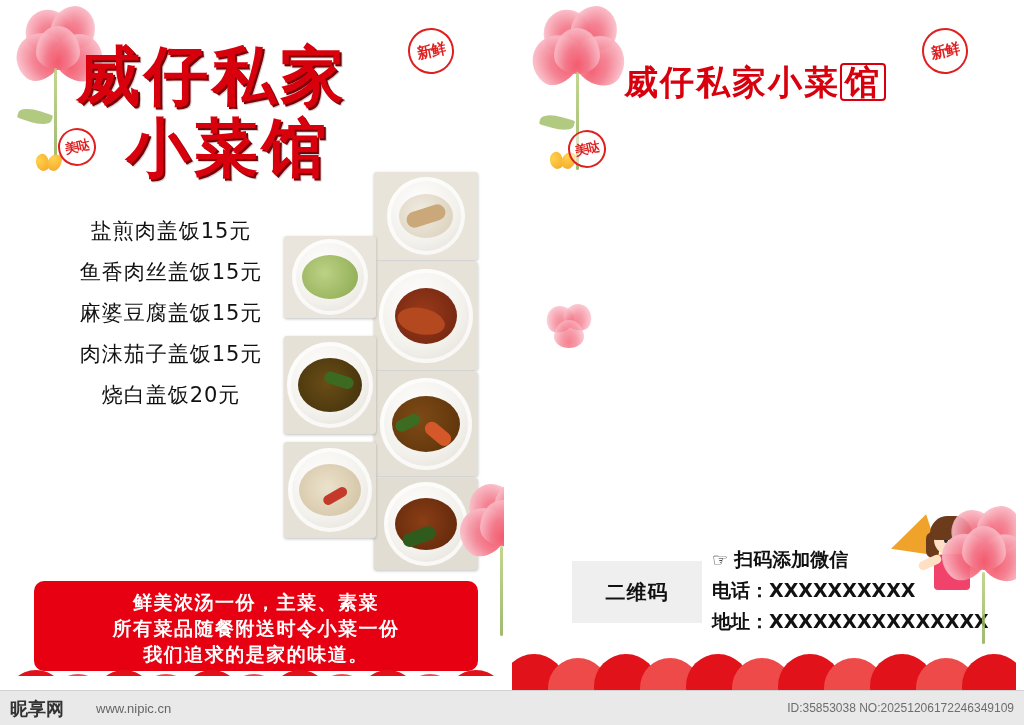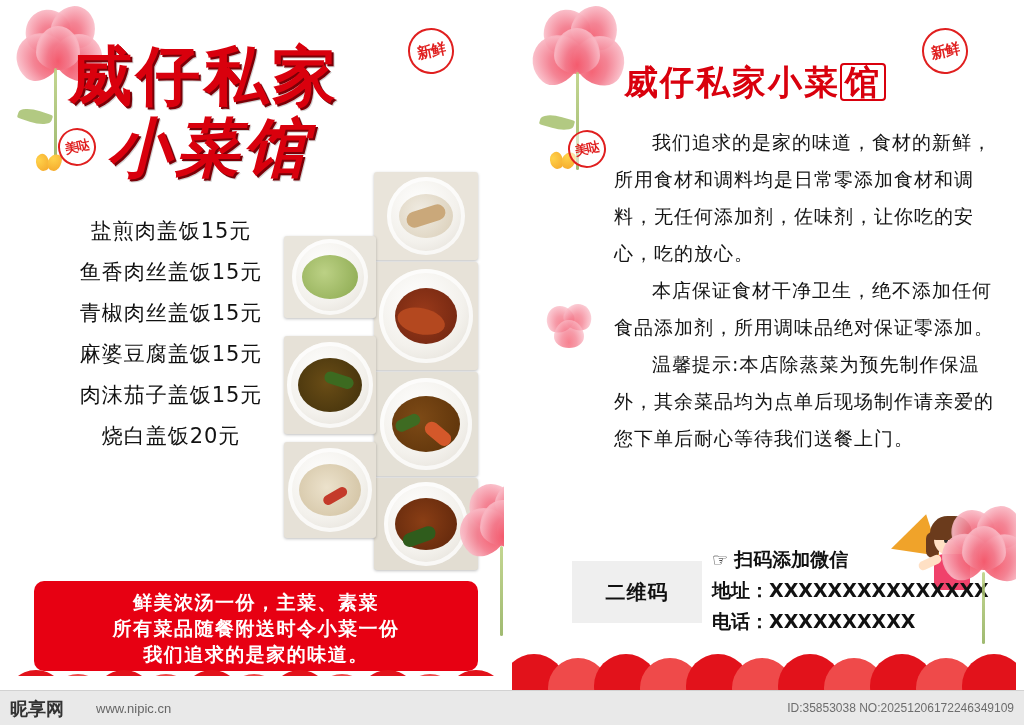--- a/index.html
+++ b/index.html
@@ -78,34 +78,34 @@
     font-family: "DejaVu Sans", sans-serif;
     transform: rotate(-12deg);
     background: rgba(255,255,255,0.55);
   }
   .seal-fresh { width: 46px; height: 46px; font-size: 15px; letter-spacing:-1px;}
   .seal-yum   { width: 38px; height: 38px; font-size: 13px; letter-spacing:-1px;}
 
   
   #left-title {
     position: absolute;
-    left: 60px; top: 34px;
+    left: 68px; top: 34px;
     width: 400px;
   }
   .title-line {
     color: #d9000d;
     font-family: "DejaVu Sans", sans-serif;
     font-weight: bold;
     font-size: 64px;
     line-height: 72px;
     letter-spacing: 4px;
     text-shadow: 2px 2px 0 #7a0007, 3px 3px 0 rgba(0,0,0,.18);
     white-space: nowrap;
   }
-  #title-line2 { margin-left: 39px; font-style: italic; }
+  #title-line2 { margin-left: 50px; }
 
   
   #menu-list {
     position: absolute;
     left: 34px; top: 205px;
     width: 258px;
   }
   .menu-item {
     color: #111;
     font-family: "DejaVu Sans", sans-serif;
@@ -309,21 +309,20 @@
     </div>
 
     <div id="left-title">
       <div class="title-line" id="title-line1">威仔私家</div>
       <div class="title-line" id="title-line2">小菜馆</div>
     </div>
 
     <div id="menu-list">
       <div class="menu-item">盐煎肉盖饭15元</div>
       <div class="menu-item">鱼香肉丝盖饭15元</div>
-      <div class="menu-item">青椒肉丝盖饭15元</div>
       <div class="menu-item">麻婆豆腐盖饭15元</div>
       <div class="menu-item">肉沫茄子盖饭15元</div>
       <div class="menu-item">烧白盖饭20元</div>
     </div>
 
     <div class="photo" style="left:366px; top:166px; width:104px; height:88px; background:#e9e4da;">
       <div class="plate" style="width:78px;height:78px;"></div>
       <div class="food" style="width:54px;height:44px;background:radial-gradient(circle at 40% 40%,#f0ece3,#d9cdb6);"></div>
       <div class="food" style="width:40px;height:16px;background:#caa87a;border-radius:8px;transform:translate(-50%,-50%) rotate(-18deg);"></div>
     </div>
@@ -416,25 +415,20 @@
       <span>新鲜</span>
     </div>
     <div class="seal seal-yum" style="left:56px; top:124px;">
       <span>美哒</span>
     </div>
 
     <div id="right-title">
       <span>威仔私家小菜</span><span class="boxed">馆</span>
     </div>
 
-    <div id="body-text">
-      <div class="para indent">我们追求的是家的味道，食材的新鲜，所用食材和调料均是日常零添加食材和调料，无任何添加剂，佐味剂，让你吃的安心，吃的放心。</div>
-      <div class="para indent">本店保证食材干净卫生，绝不添加任何食品添加剂，所用调味品绝对保证零添加。</div>
-      <div class="para indent">温馨提示:本店除蒸菜为预先制作保温外，其余菜品均为点单后现场制作请亲爱的您下单后耐心等待我们送餐上门。</div>
-    </div>
 
     <div id="girl">
       <div class="g-horn"></div>
       <div class="g-hair2"></div>
       <div class="g-hair3"></div>
       <div class="g-head"></div>
       <div class="g-eye" style="left:54px;"></div>
       <div class="g-eye" style="left:66px;"></div>
       <div class="g-hair"></div>
       <div class="g-body"></div>
@@ -444,24 +438,24 @@
     <div id="qr-box">
       <span id="qr-label">二维码</span>
     </div>
 
     <div id="contact">
       <div class="contact-line wechat-line">
         <span class="hand-icon">☞</span>
         <span>扫码添加微信</span>
       </div>
       <div class="contact-line">
-        <span>地址：</span><span>XXXXXXXXXXXXXXX</span>
+        <span>电话：</span><span>XXXXXXXXXX</span>
       </div>
       <div class="contact-line">
-        <span>电话：</span><span>XXXXXXXXXX</span>
+        <span>地址：</span><span>XXXXXXXXXXXXXXX</span>
       </div>
     </div>
 
     <div class="flower" style="left:420px; top:498px; width:110px; height:150px;">
       <div class="petal" style="left:18px; top:6px;  width:44px; height:40px; transform:rotate(-26deg);"></div>
       <div class="petal" style="left:46px; top:2px;  width:44px; height:42px; transform:rotate(22deg);"></div>
       <div class="petal" style="left:8px;  top:30px; width:48px; height:44px; transform:rotate(-48deg);"></div>
       <div class="petal" style="left:48px; top:30px; width:48px; height:46px; transform:rotate(36deg);"></div>
       <div class="petal" style="left:30px; top:22px; width:44px; height:44px;"></div>
       <div class="stem" style="left:50px; top:68px; height:72px;"></div>

